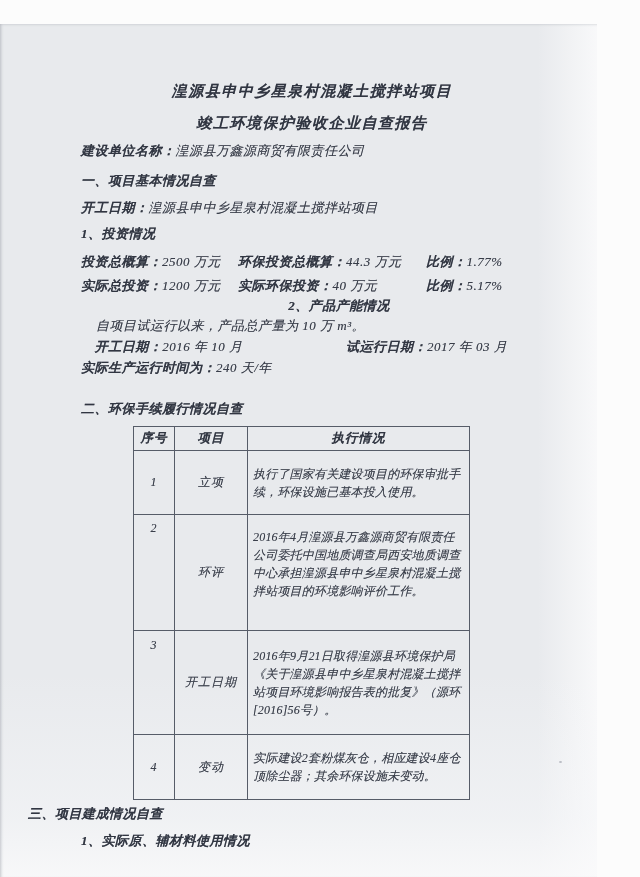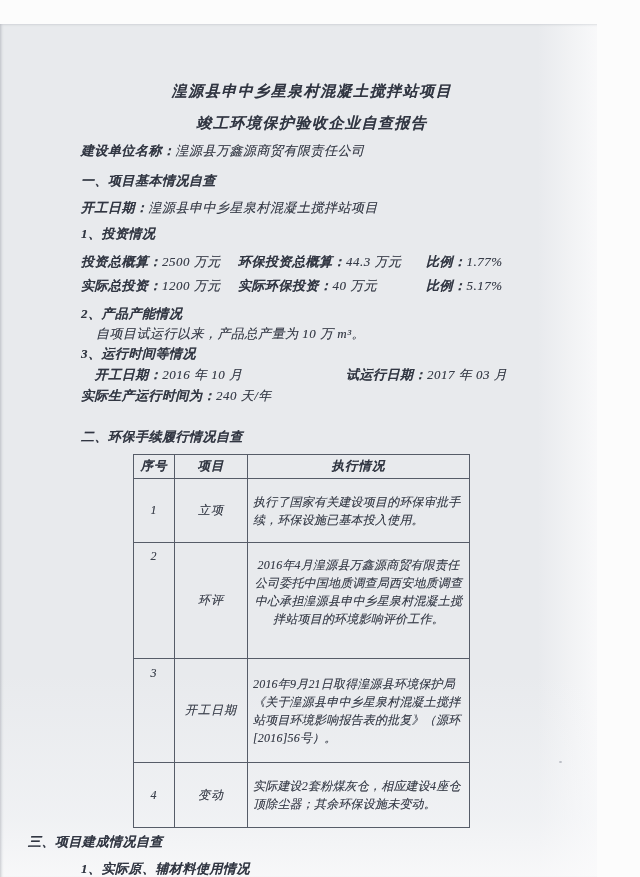--- a/index.html
+++ b/index.html
@@ -45,21 +45,21 @@
   td.no-cell, td.item-cell { text-align:center; vertical-align:middle; letter-spacing:1px; }
   td.detail-cell {
     padding:13px 5px; line-height:18px; text-align:left;
     word-break:break-all; letter-spacing:.2px; vertical-align:middle;
   }
   tr.r1 td { height:37px; }
   tr.r2 td { height:89px; }
   tr.r3 td { height:77px; }
   tr.r4 td { height:38px; }
   tr.r2 td.no-cell { vertical-align:top; padding-top:6px; }
-  tr.r2 td.detail-cell { vertical-align:top;text-align:center; }
+  tr.r2 td.detail-cell { vertical-align:top; }
   tr.r3 td.no-cell { vertical-align:top; padding-top:7px; }
   .speck { position:absolute; left:559px; top:737px; width:3px; height:2px;
            background:rgba(120,126,138,.45); border-radius:50%; }
 </style>
 </head>
 <body>
 
 <div class="scan">
 
   <div class="title" style="margin-top:56px;">湟源县申中乡星泉村混凝土搅拌站项目</div>
@@ -82,24 +82,23 @@
     <span class="c2"><span class="b">环保投资总概算：</span><span>44.3 万元</span></span>
     <span class="c3"><span class="b">比例：</span><span>1.77%</span></span>
   </div>
 
   <div class="line cols" style="margin-top:4px;">
     <span class="c1"><span class="b">实际总投资：</span><span>1200 万元</span></span>
     <span class="c2"><span class="b">实际环保投资：</span><span>40 万元</span></span>
     <span class="c3"><span class="b">比例：</span><span>5.17%</span></span>
   </div>
 
-  <div class="line heading" style="margin-top:8px;">2、产品产能情况</div>
+  <div class="line heading" style="margin-top:0;text-align:center;">2、产品产能情况</div>
   <div class="line indent" style="margin-top:0;">自项目试运行以来，产品总产量为 10 万 m³。</div>
 
-  <div class="line heading" style="margin-top:0;">3、运行时间等情况</div>
 
   <div class="line cols" style="margin-top:1px;text-align:center;">
     <span class="cd1"><span class="b">开工日期：</span><span>2016 年 10 月</span></span>
     <span class="cd2"><span class="b">试运行日期：</span><span>2017 年 03 月</span></span>
   </div>
 
   <div class="line" style="margin-top:1px;">
     <span class="b">实际生产运行时间为：</span><span>240 天/年</span>
   </div>
 

